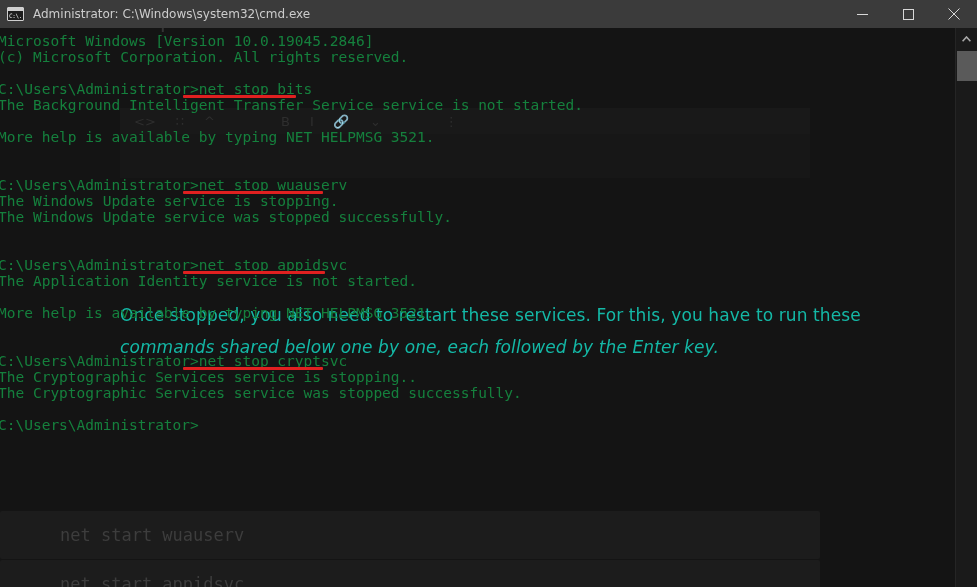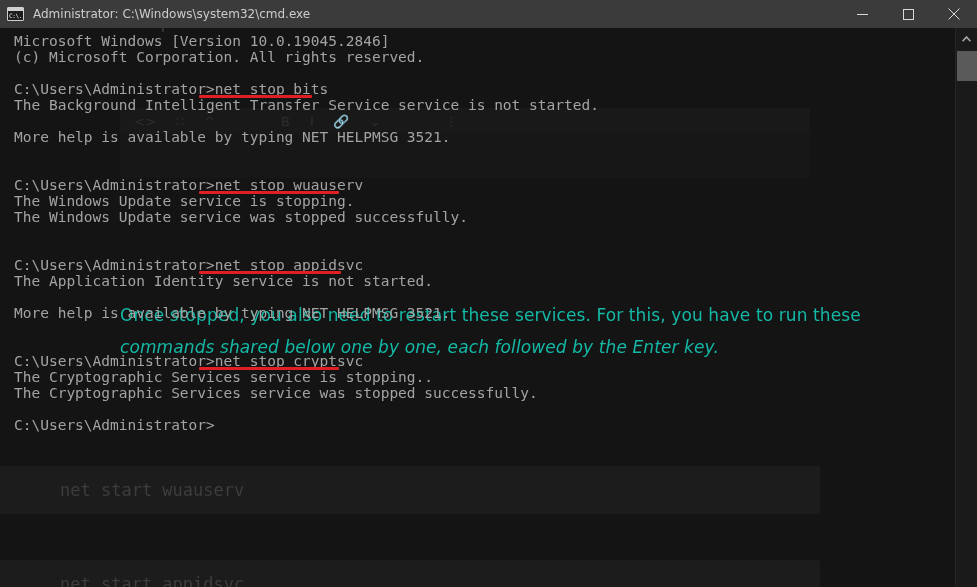--- a/index.html
+++ b/index.html
@@ -151,25 +151,24 @@
     display: flex;
     overflow: hidden;
   }
   .console-text {
     position: relative;
     flex: 1 1 auto;
     background: transparent;
     font-family: "DejaVu Sans Mono", monospace;
     font-size: 14.5px;
     line-height: 16px;
-    color: #a3a3a3;
+    color: #15803d;
     padding-top: 5px;
     overflow: hidden;
     white-space: pre;
-    padding-left: 16px;
   }
   .cline {
     position: relative;
     height: 16px;
     margin-left: -2px;
     padding-left: 0;
     white-space: pre;
   }
   .cline.blank { color: transparent; }
   .underline {
@@ -235,21 +234,21 @@
     <span style="margin-left:44px;">⋮</span>
   </div>
 
   <div class="ghost-strip" style="left:120px; top:134px; width:690px; height:44px;"></div>
 
   <div class="ghost-text" style="left:120px; top:300px;">Once stopped, you also need to restart these services. For this, you have to run these</div>
 
   <div class="ghost-text" style="left:120px; top:332px;font-style:italic;">commands shared below one by one, each followed by the Enter key.</div>
 
 
-  <div class="ghost-code" style="left:0px; top:466px;">net start wuauserv</div>
+  <div class="ghost-code" style="left:0px; top:511px;">net start wuauserv</div>
 
   <div class="ghost-code" style="left:0px; top:560px;">net start appidsvc</div>
 </div>
 
 <div class="cmd-window">
 
   <div class="titlebar">
     <div class="title-icon">
       <span>C:\.</span>
     </div>

